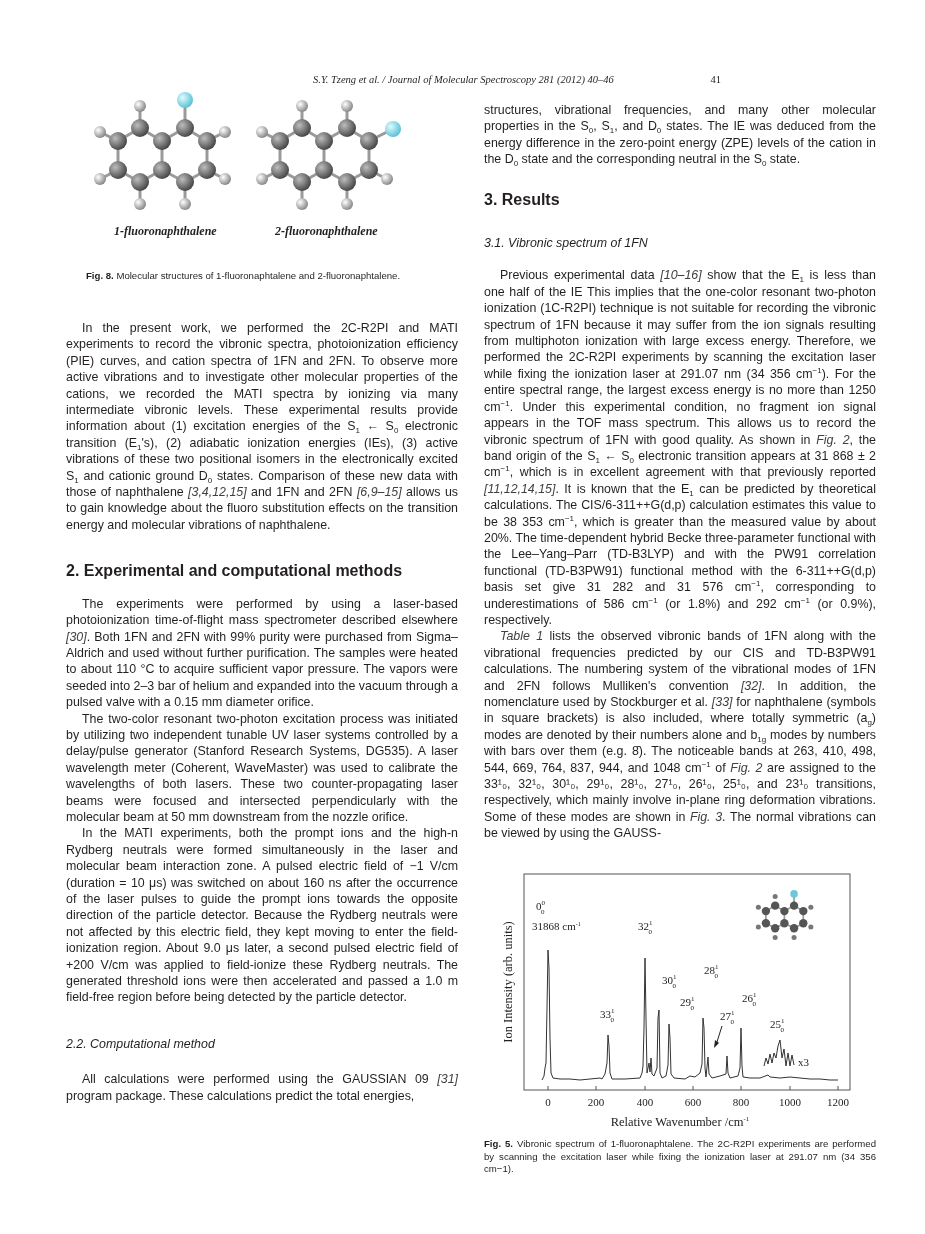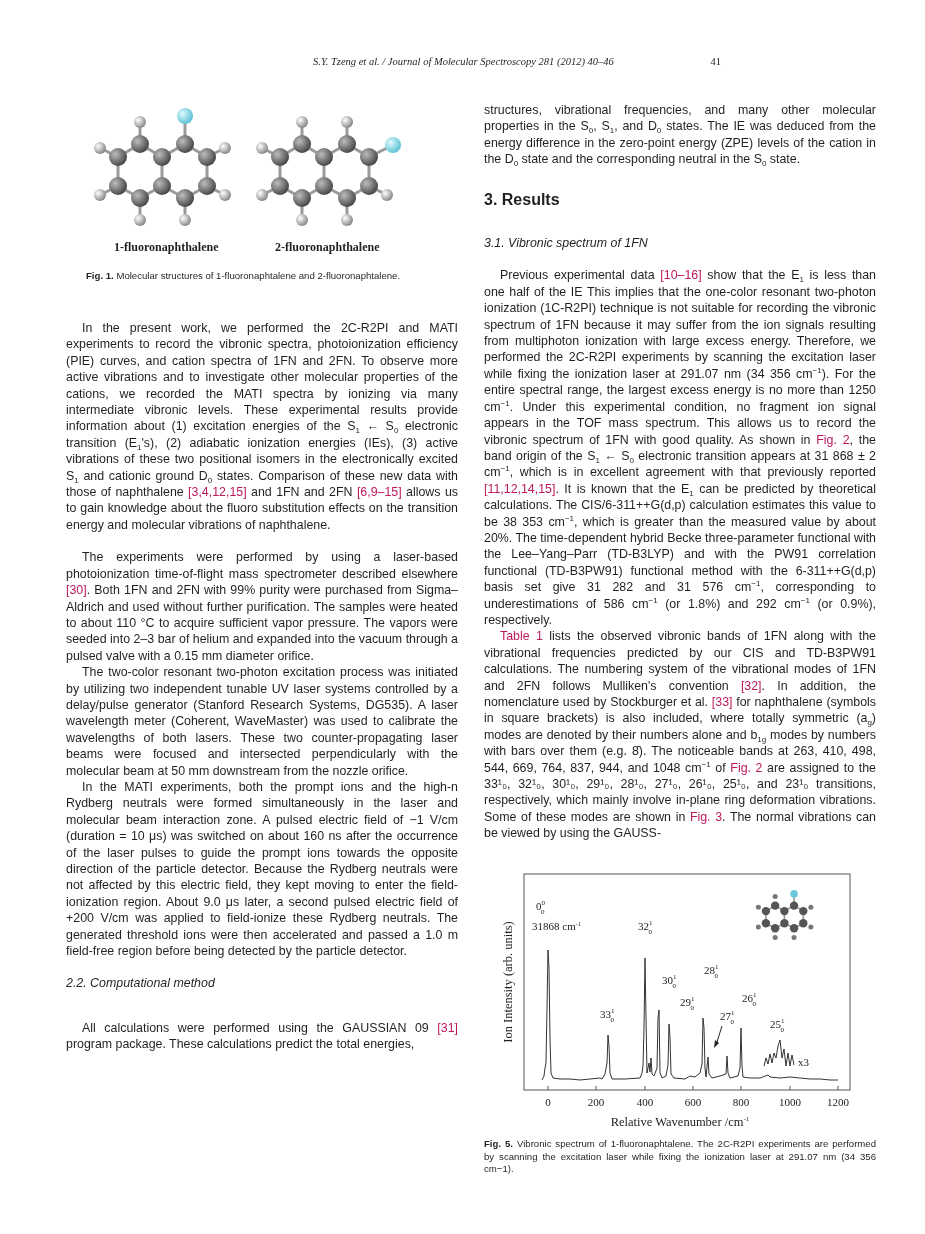--- a/index.html
+++ b/index.html
@@ -1,34 +1,34 @@
 <!DOCTYPE html>
 <html><head>
 <meta charset="utf-8">
 <style>
   html, body { margin:0; padding:0; background:#ffffff; }
   body { width:925px; height:1234px; position:relative; overflow:hidden;
          font-family:"Liberation Sans", sans-serif; color:#231f20; }
-  .header { position:absolute; top:56px; left:0; width:781px; height:16px;
+  .header { position:absolute; top:74px; left:0; width:781px; height:16px;
             font-family:"Liberation Serif", serif; font-style:italic; font-size:10.5px; }
   .header .journal { position:absolute; left:313px; top:0; }
   .header .pageno { position:absolute; right:60px; top:0; font-style:normal;text-align:center; }
   .col { position:absolute; font-family:"Liberation Sans", sans-serif;
          font-size:12.4px; line-height:16.4px; text-align:justify; }
   .col-left { left:66px; width:392px; }
   .col-right { left:484px; width:392px; }
   p { margin:0; }
   p.ind { text-indent:16px; }
   .h2 { font-weight:bold; font-size:16px; }
   .h3 { font-style:italic; font-size:12.4px; }
-  .ref { color:#be185d; }
+  .ref { color:#404040;font-style:italic; }
   sub, sup { font-size:8px; line-height:0; }
   .cap { font-size:9.6px; line-height:12.6px; text-align:justify; }
   .cap b { font-weight:bold; }
-  .molecule-box { position:absolute; left:92px; top:102px; width:320px; height:160px; }
+  .molecule-box { position:absolute; left:92px; top:86px; width:320px; height:160px;font-style:italic; }
   .mol-label { font-family:"Liberation Serif", serif; font-weight:bold; font-size:12px; position:absolute; top:138px; }
   .chart-box { position:absolute; left:490px; top:868px; width:380px; height:268px; }
   .tick { font-family:"Liberation Serif", serif; font-size:11px; }
 </style>
 </head>
 <body>
 
 <div class="header">
   <span class="journal">S.Y. Tzeng et al. / Journal of Molecular Spectroscopy 281 (2012) 40–46</span>
   <span class="pageno">41</span>
@@ -139,34 +139,35 @@
           <circle cx="115" cy="84" r="9"></circle>
         <circle cx="93" cy="96" r="9"></circle>
       </g>
     </g>
   </svg>
   <span class="mol-label" style="left:22px;">1-fluoronaphthalene</span>
   <span class="mol-label" style="left:183px;">2-fluoronaphthalene</span>
 </div>
 
 <div class="cap" style="position:absolute; left:86px; top:270px; width:380px;">
-  <b>Fig. 1.</b>
+  <b>Fig. 8.</b>
   <span>Molecular structures of 1-fluoronaphtalene and 2-fluoronaphtalene.</span>
 </div>
 
 <div class="col col-left" style="top:320px;">
   <p class="ind"><span>In the present work, we performed the 2C-R2PI and MATI experiments to record the vibronic spectra, photoionization efficiency (PIE) curves, and cation spectra of 1FN and 2FN. To observe more active vibrations and to investigate other molecular properties of the cations, we recorded the MATI spectra by ionizing via many intermediate vibronic levels. These experimental results provide information about (1) excitation energies of the S</span><sub>1</sub><span> ← S</span><sub>0</sub><span> electronic transition (E</span><sub>1</sub><span>'s), (2) adiabatic ionization energies (IEs), (3) active vibrations of these two positional isomers in the electronically excited S</span><sub>1</sub><span> and cationic ground D</span><sub>0</sub><span> states. Comparison of these new data with those of naphthalene </span><a class="ref">[3,4,12,15]</a><span> and 1FN and 2FN </span><a class="ref">[6,9–15]</a><span> allows us to gain knowledge about the fluoro substitution effects on the transition energy and molecular vibrations of naphthalene.</span></p>
 
+  <p class="h2" style="margin-top:30px;">2. Experimental and computational methods</p>
 
   <p class="ind" style="margin-top:16px;"><span>The experiments were performed by using a laser-based photoionization time-of-flight mass spectrometer described elsewhere </span><a class="ref">[30]</a><span>. Both 1FN and 2FN with 99% purity were purchased from Sigma–Aldrich and used without further purification. The samples were heated to about 110 °C to acquire sufficient vapor pressure. The vapors were seeded into 2–3 bar of helium and expanded into the vacuum through a pulsed valve with a 0.15 mm diameter orifice.</span></p>
   <p class="ind">The two-color resonant two-photon excitation process was initiated by utilizing two independent tunable UV laser systems controlled by a delay/pulse generator (Stanford Research Systems, DG535). A laser wavelength meter (Coherent, WaveMaster) was used to calibrate the wavelengths of both lasers. These two counter-propagating laser beams were focused and intersected perpendicularly with the molecular beam at 50 mm downstream from the nozzle orifice.</p>
   <p class="ind">In the MATI experiments, both the prompt ions and the high-n Rydberg neutrals were formed simultaneously in the laser and molecular beam interaction zone. A pulsed electric field of −1 V/cm (duration = 10 μs) was switched on about 160 ns after the occurrence of the laser pulses to guide the prompt ions towards the opposite direction of the particle detector. Because the Rydberg neutrals were not affected by this electric field, they kept moving to enter the field-ionization region. About 9.0 μs later, a second pulsed electric field of +200 V/cm was applied to field-ionize these Rydberg neutrals. The generated threshold ions were then accelerated and passed a 1.0 m field-free region before being detected by the particle detector.</p>
 
-  <p class="h3" style="margin-top:16px;">2.2. Computational method</p>
-  <p class="ind" style="margin-top:28px;"><span>All calculations were performed using the GAUSSIAN 09 </span><a class="ref">[31]</a><span> program package. These calculations predict the total energies,</span></p>
+  <p class="h3" style="margin-top:30px;">2.2. Computational method</p>
+  <p class="ind" style="margin-top:19px;"><span>All calculations were performed using the GAUSSIAN 09 </span><a class="ref">[31]</a><span> program package. These calculations predict the total energies,</span></p>
 </div>
 
 <div class="col col-right" style="top:102px;">
   <p><span>structures, vibrational frequencies, and many other molecular properties in the S</span><sub>0</sub><span>, S</span><sub>1</sub><span>, and D</span><sub>0</sub><span> states. The IE was deduced from the energy difference in the zero-point energy (ZPE) levels of the cation in the D</span><sub>0</sub><span> state and the corresponding neutral in the S</span><sub>0</sub><span> state.</span></p>
 
   <p class="h2" style="margin-top:24px;">3. Results</p>
   <p class="h3" style="margin-top:27px;">3.1. Vibronic spectrum of 1FN</p>
 
   <p class="ind" style="margin-top:16px;"><span>Previous experimental data </span><a class="ref">[10–16]</a><span> show that the E</span><sub>1</sub><span> is less than one half of the IE This implies that the one-color resonant two-photon ionization (1C-R2PI) technique is not suitable for recording the vibronic spectrum of 1FN because it may suffer from the ion signals resulting from multiphoton ionization with large excess energy. Therefore, we performed the 2C-R2PI experiments by scanning the excitation laser while fixing the ionization laser at 291.07 nm (34 356 cm</span><sup>−1</sup><span>). For the entire spectral range, the largest excess energy is no more than 1250 cm</span><sup>−1</sup><span>. Under this experimental condition, no fragment ion signal appears in the TOF mass spectrum. This allows us to record the vibronic spectrum of 1FN with good quality. As shown in </span><a class="ref">Fig. 2</a><span>, the band origin of the S</span><sub>1</sub><span> ← S</span><sub>0</sub><span> electronic transition appears at 31 868 ± 2 cm</span><sup>−1</sup><span>, which is in excellent agreement with that previously reported </span><a class="ref">[11,12,14,15]</a><span>. It is known that the E</span><sub>1</sub><span> can be predicted by theoretical calculations. The CIS/6-311++G(d,p) calculation estimates this value to be 38 353 cm</span><sup>−1</sup><span>, which is greater than the measured value by about 20%. The time-dependent hybrid Becke three-parameter functional with the Lee–Yang–Parr (TD-B3LYP) and with the PW91 correlation functional (TD-B3PW91) functional method with the 6-311++G(d,p) basis set give 31 282 and 31 576 cm</span><sup>−1</sup><span>, corresponding to underestimations of 586 cm</span><sup>−1</sup><span> (or 1.8%) and 292 cm</span><sup>−1</sup><span> (or 0.9%), respectively.</span></p>
 

